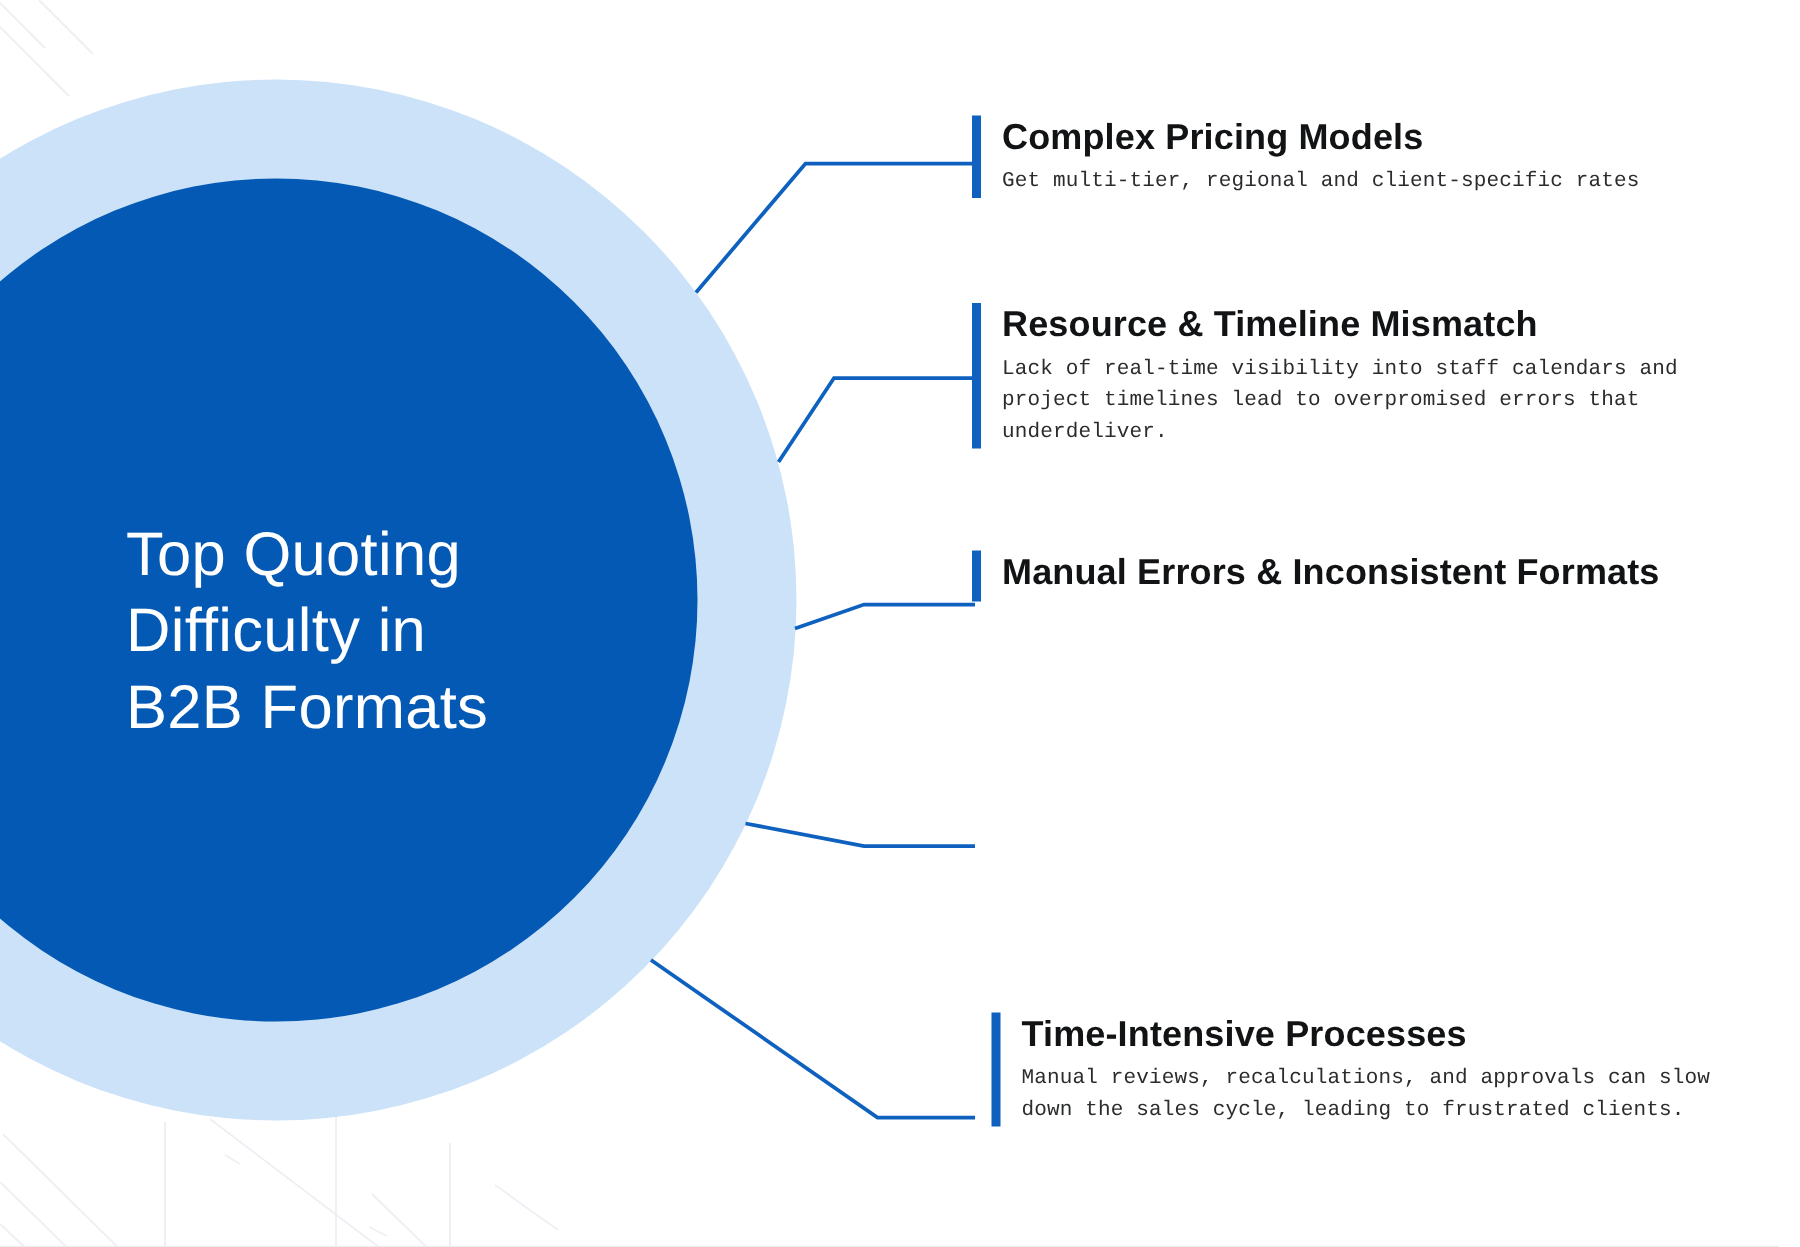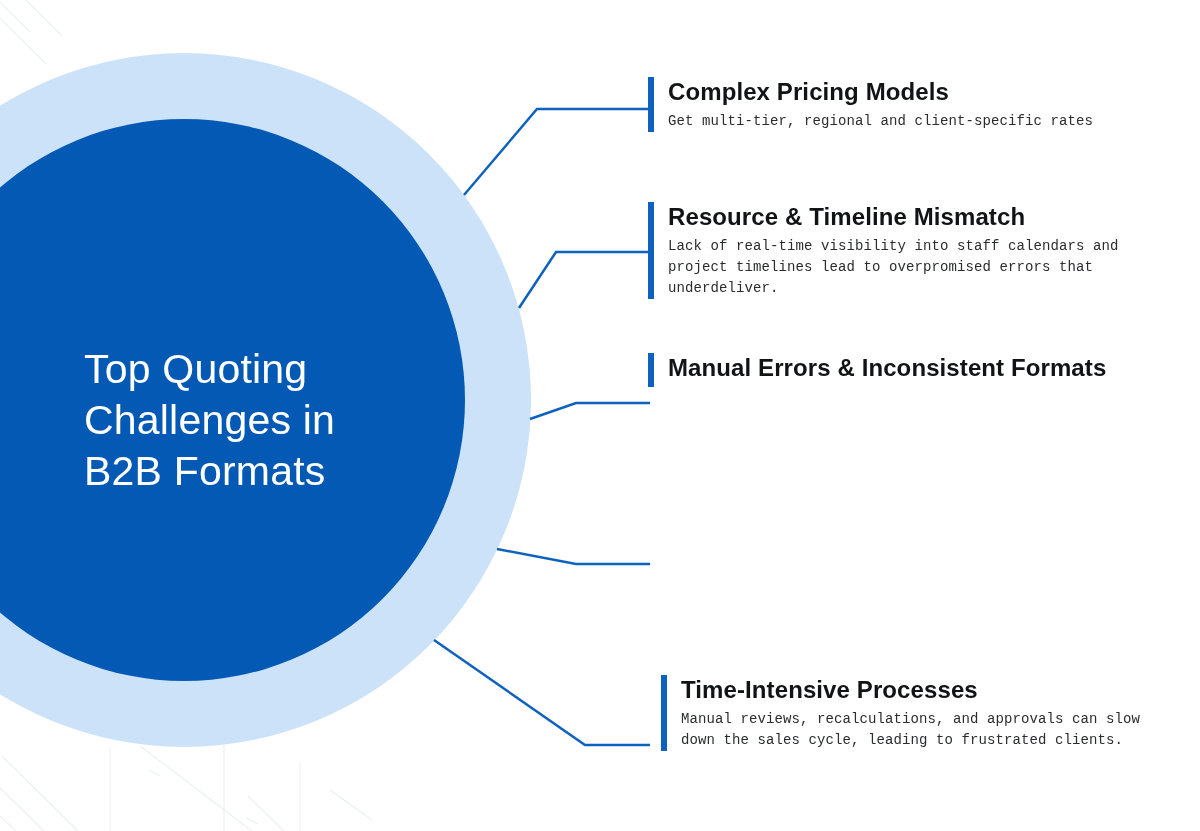--- a/index.html
+++ b/index.html
@@ -63,21 +63,21 @@
   .item-desc{
     font-size:14px;
     line-height:21px;
     color:var(--item-desc);
     max-width:462px;
     letter-spacing:0.1px;
     font-family:Liberation Mono, monospace;
   }
   .item-1{ top:77px;  }
   .item-2{ top:202px; }
-  .item-3{ top:353px; }
+  .item-3{ top:367px; }
   .item-4{ top:511px; }
   .item-5{ top:675px;margin-left:13px; }
   svg .connector{
     fill:none;
     stroke:var(--accent);
     stroke-width:2.5;
   }
   svg .deco{
     stroke:var(--pattern);
     stroke-width:1.2;
@@ -112,21 +112,21 @@
 
     <polyline class="connector" points="464,195 537,109 650,109"></polyline>
     <polyline class="connector" points="519,308 556,252 650,252"></polyline>
     <polyline class="connector" points="530,419 576,403 650,403"></polyline>
     <polyline class="connector" points="497,549 576,564 650,564"></polyline>
     <polyline class="connector" points="434,640 585,745 650,745"></polyline>
   </svg>
 
   <h1 class="circle-title">
     <span class="line">Top Quoting</span>
-    <span class="line">Challenges in</span>
+    <span class="line">Difficulty in</span>
     <span class="line">B2B Formats</span>
   </h1>
 
   <div class="item item-1">
     <span class="bar"></span>
     <h2 class="item-title">Complex Pricing Models</h2>
     <p class="item-desc">Get multi-tier, regional and client-specific rates</p>
   </div>
 
   <div class="item item-2">

